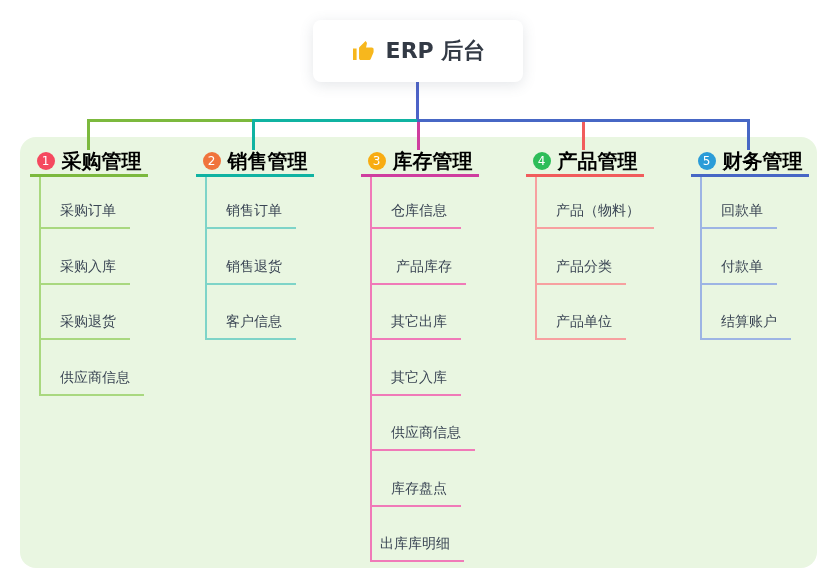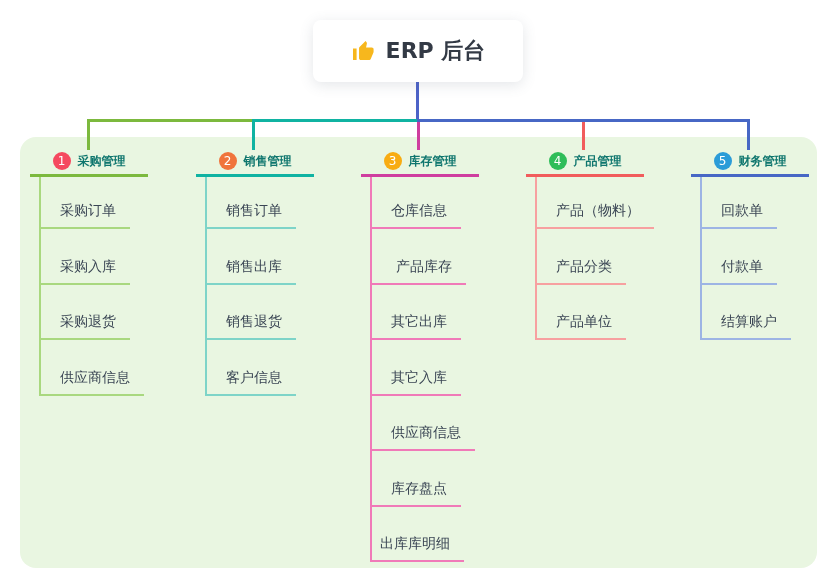--- a/index.html
+++ b/index.html
@@ -7,21 +7,21 @@
   .canvas{position:relative;width:839px;height:588px;}
   .panel{position:absolute;left:20px;top:137px;width:797px;height:431px;border-radius:16px;z-index:0;}
   .line{position:absolute;z-index:1;}
   .root-node{position:absolute;left:313px;top:20px;width:210px;height:62px;background:#fff;border-radius:8px;
     box-shadow:0 3px 14px rgba(90,100,120,.16);display:flex;align-items:center;justify-content:center;gap:11px;
     font-size:22px;font-weight:600;color:#333a45;z-index:3;text-align:right;}
   .root-icon{display:flex;align-items:center;}
   .branch{position:absolute;top:148px;width:118px;z-index:2;}
   .branch-header{height:26px;display:flex;align-items:center;justify-content:center;gap:7px;border-bottom:3px solid;cursor:default;}
   .badge{width:18px;height:18px;border-radius:50%;color:#fff;font-size:12px;line-height:18px;text-align:center;flex:0 0 18px;}
-  .branch-label{font-size:12px;font-weight:600;color:#0f766e;white-space:nowrap;}
+  .branch-label{font-size:20px;font-weight:600;color:#000000;white-space:nowrap;}
   .children{margin-left:9px;border-left:2px solid;}
   .child-row{position:relative;height:55.5px;}
   .child-row:first-child{height:52px;}
   .child-item{position:absolute;left:0;bottom:0;border-bottom:2px solid;padding:0 14px 7px 19px;
     font-size:14px;color:#3a4554;white-space:nowrap;}
 </style>
 </head>
 <body>
 
 <div class="canvas">
@@ -67,23 +67,20 @@
         </div>
       </div>
       <div class="branch" style="left: 196px;">
         <div class="branch-header" style="border-bottom-color: rgb(16, 179, 162);">
           <span class="badge" style="background: rgb(240, 116, 60);">2</span>
           <span class="branch-label">销售管理</span>
         </div>
         <div class="children" style="border-left-color: rgb(126, 212, 200);">
           <div class="child-row">
             <span class="child-item" style="border-bottom-color: rgb(126, 212, 200);">销售订单</span>
-          </div>
-          <div class="child-row">
-            <span class="child-item" style="border-bottom-color: rgb(126, 212, 200);">销售出库</span>
           </div>
           <div class="child-row">
             <span class="child-item" style="border-bottom-color: rgb(126, 212, 200); text-align: right;">销售退货</span>
           </div>
           <div class="child-row">
             <span class="child-item" style="border-bottom-color: rgb(126, 212, 200);">客户信息</span>
           </div>
         </div>
       </div>
       <div class="branch" style="left: 361px;">

